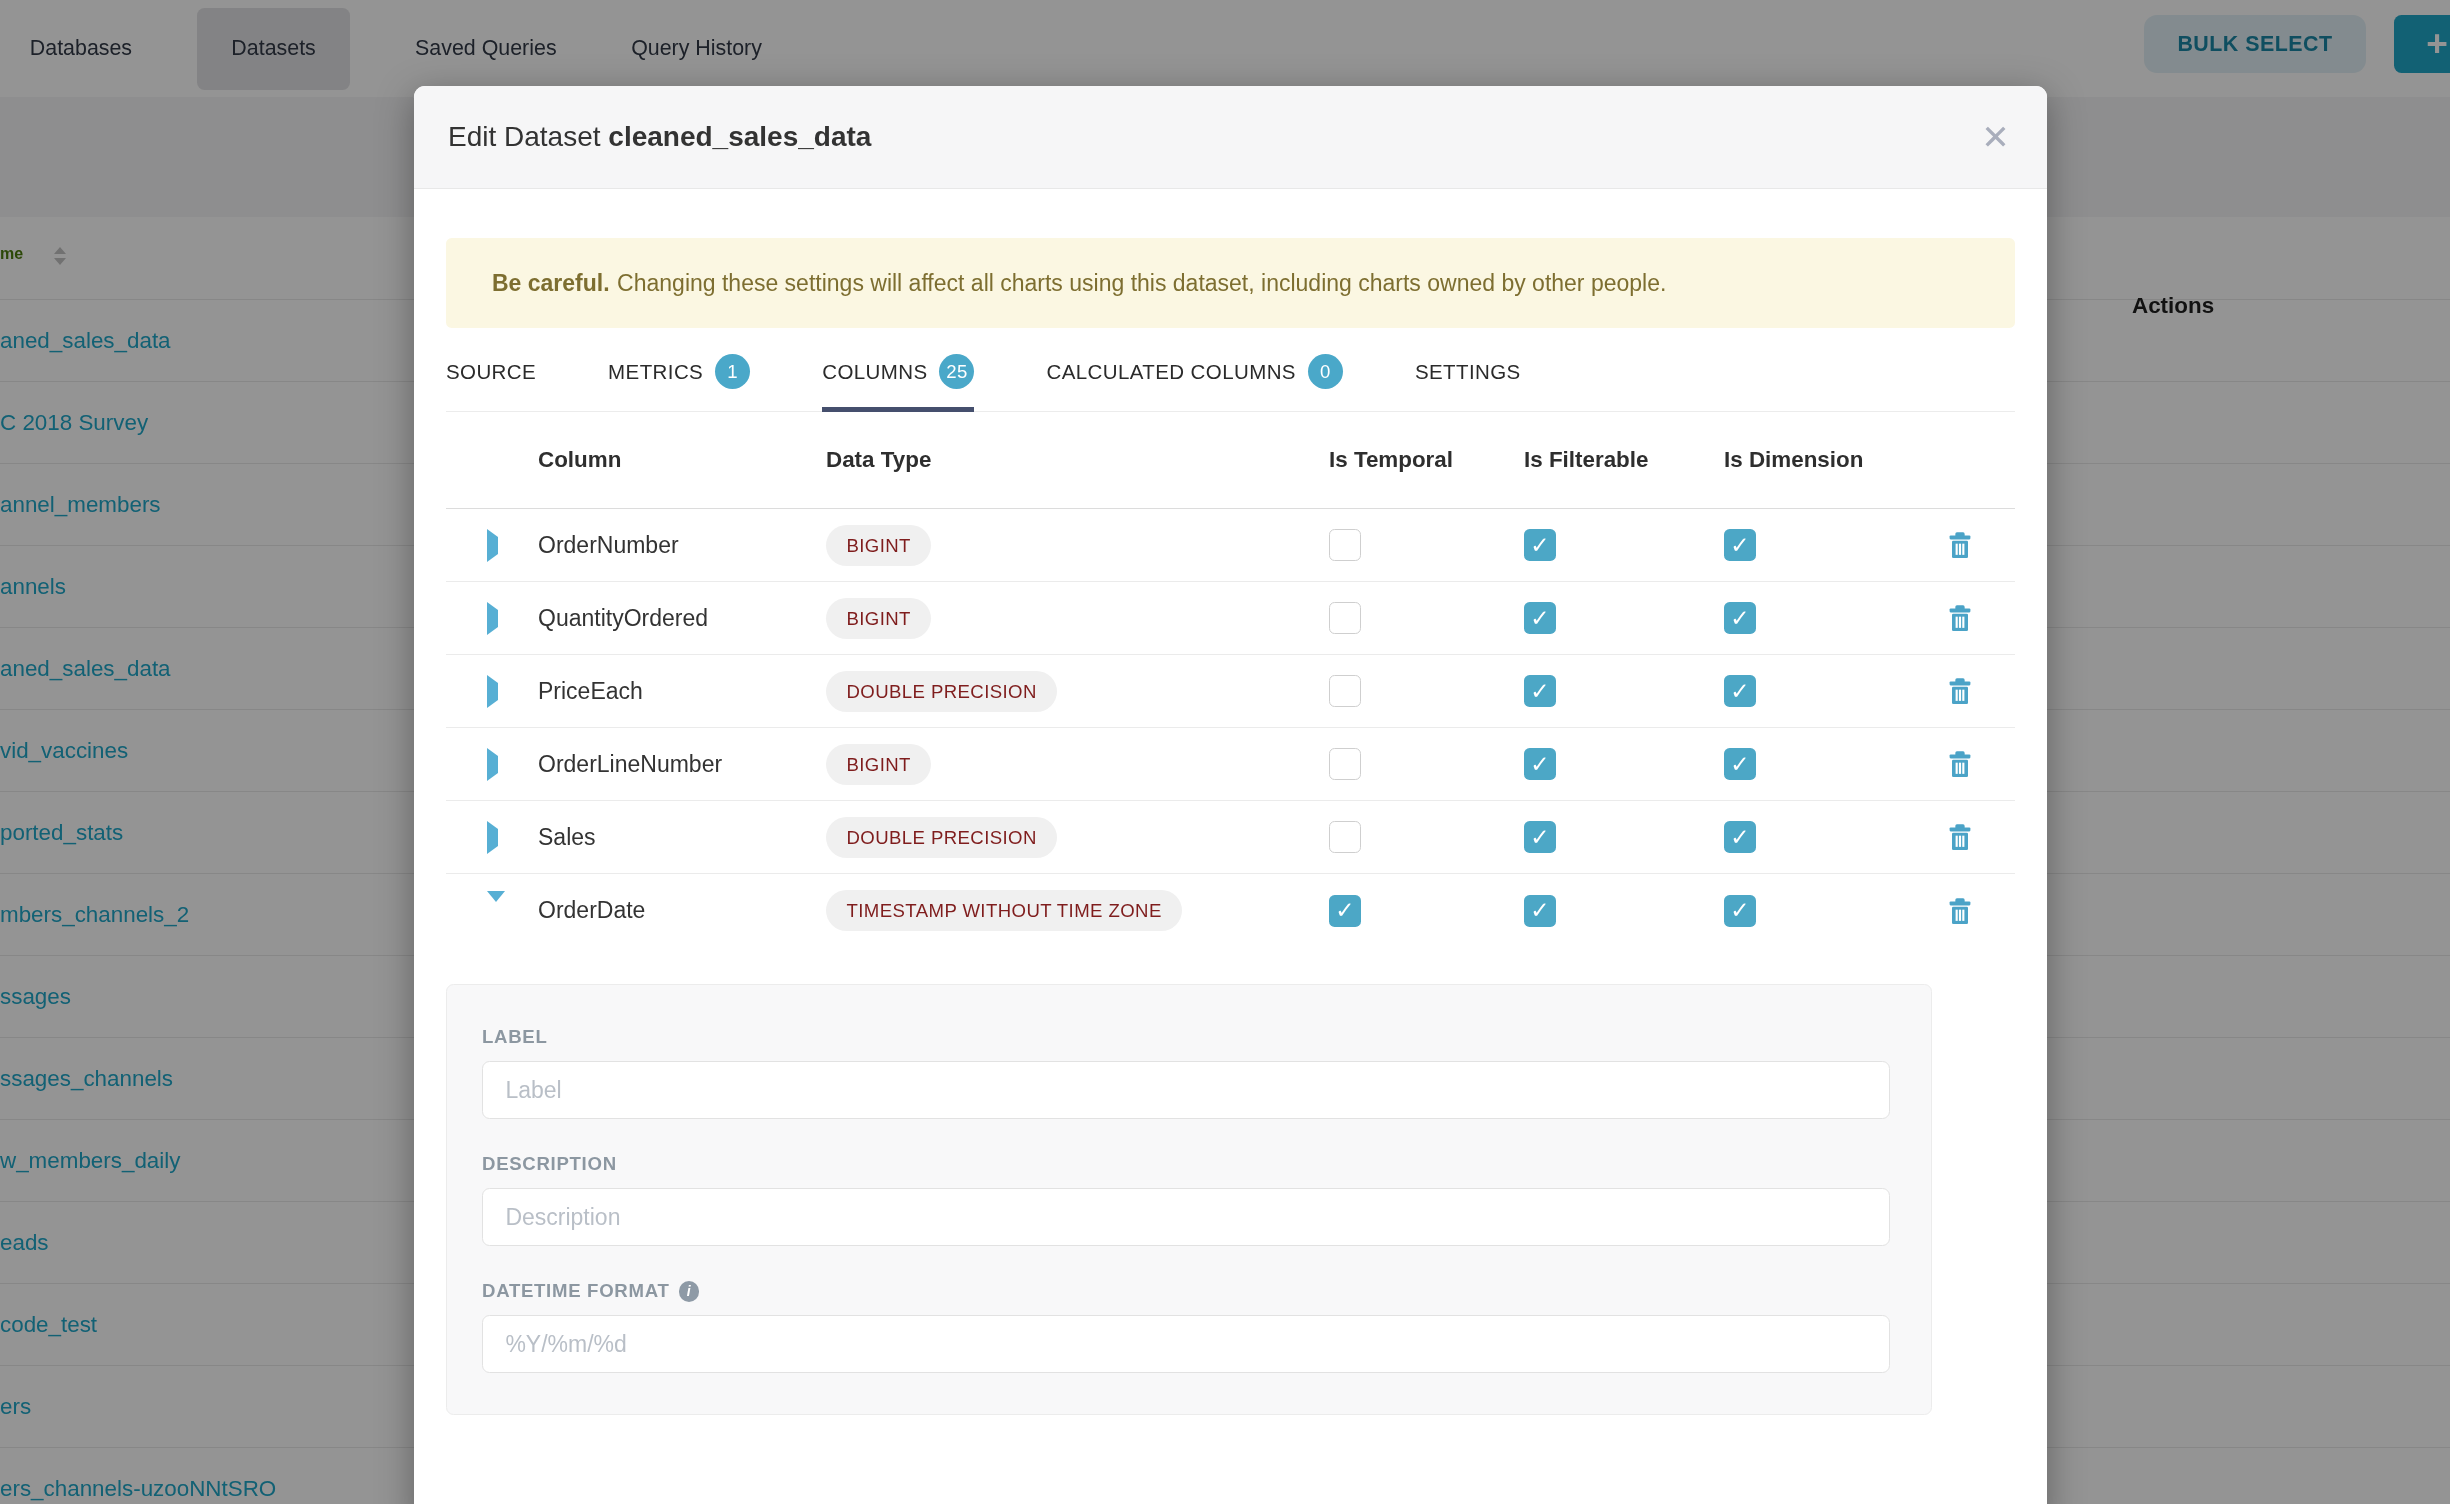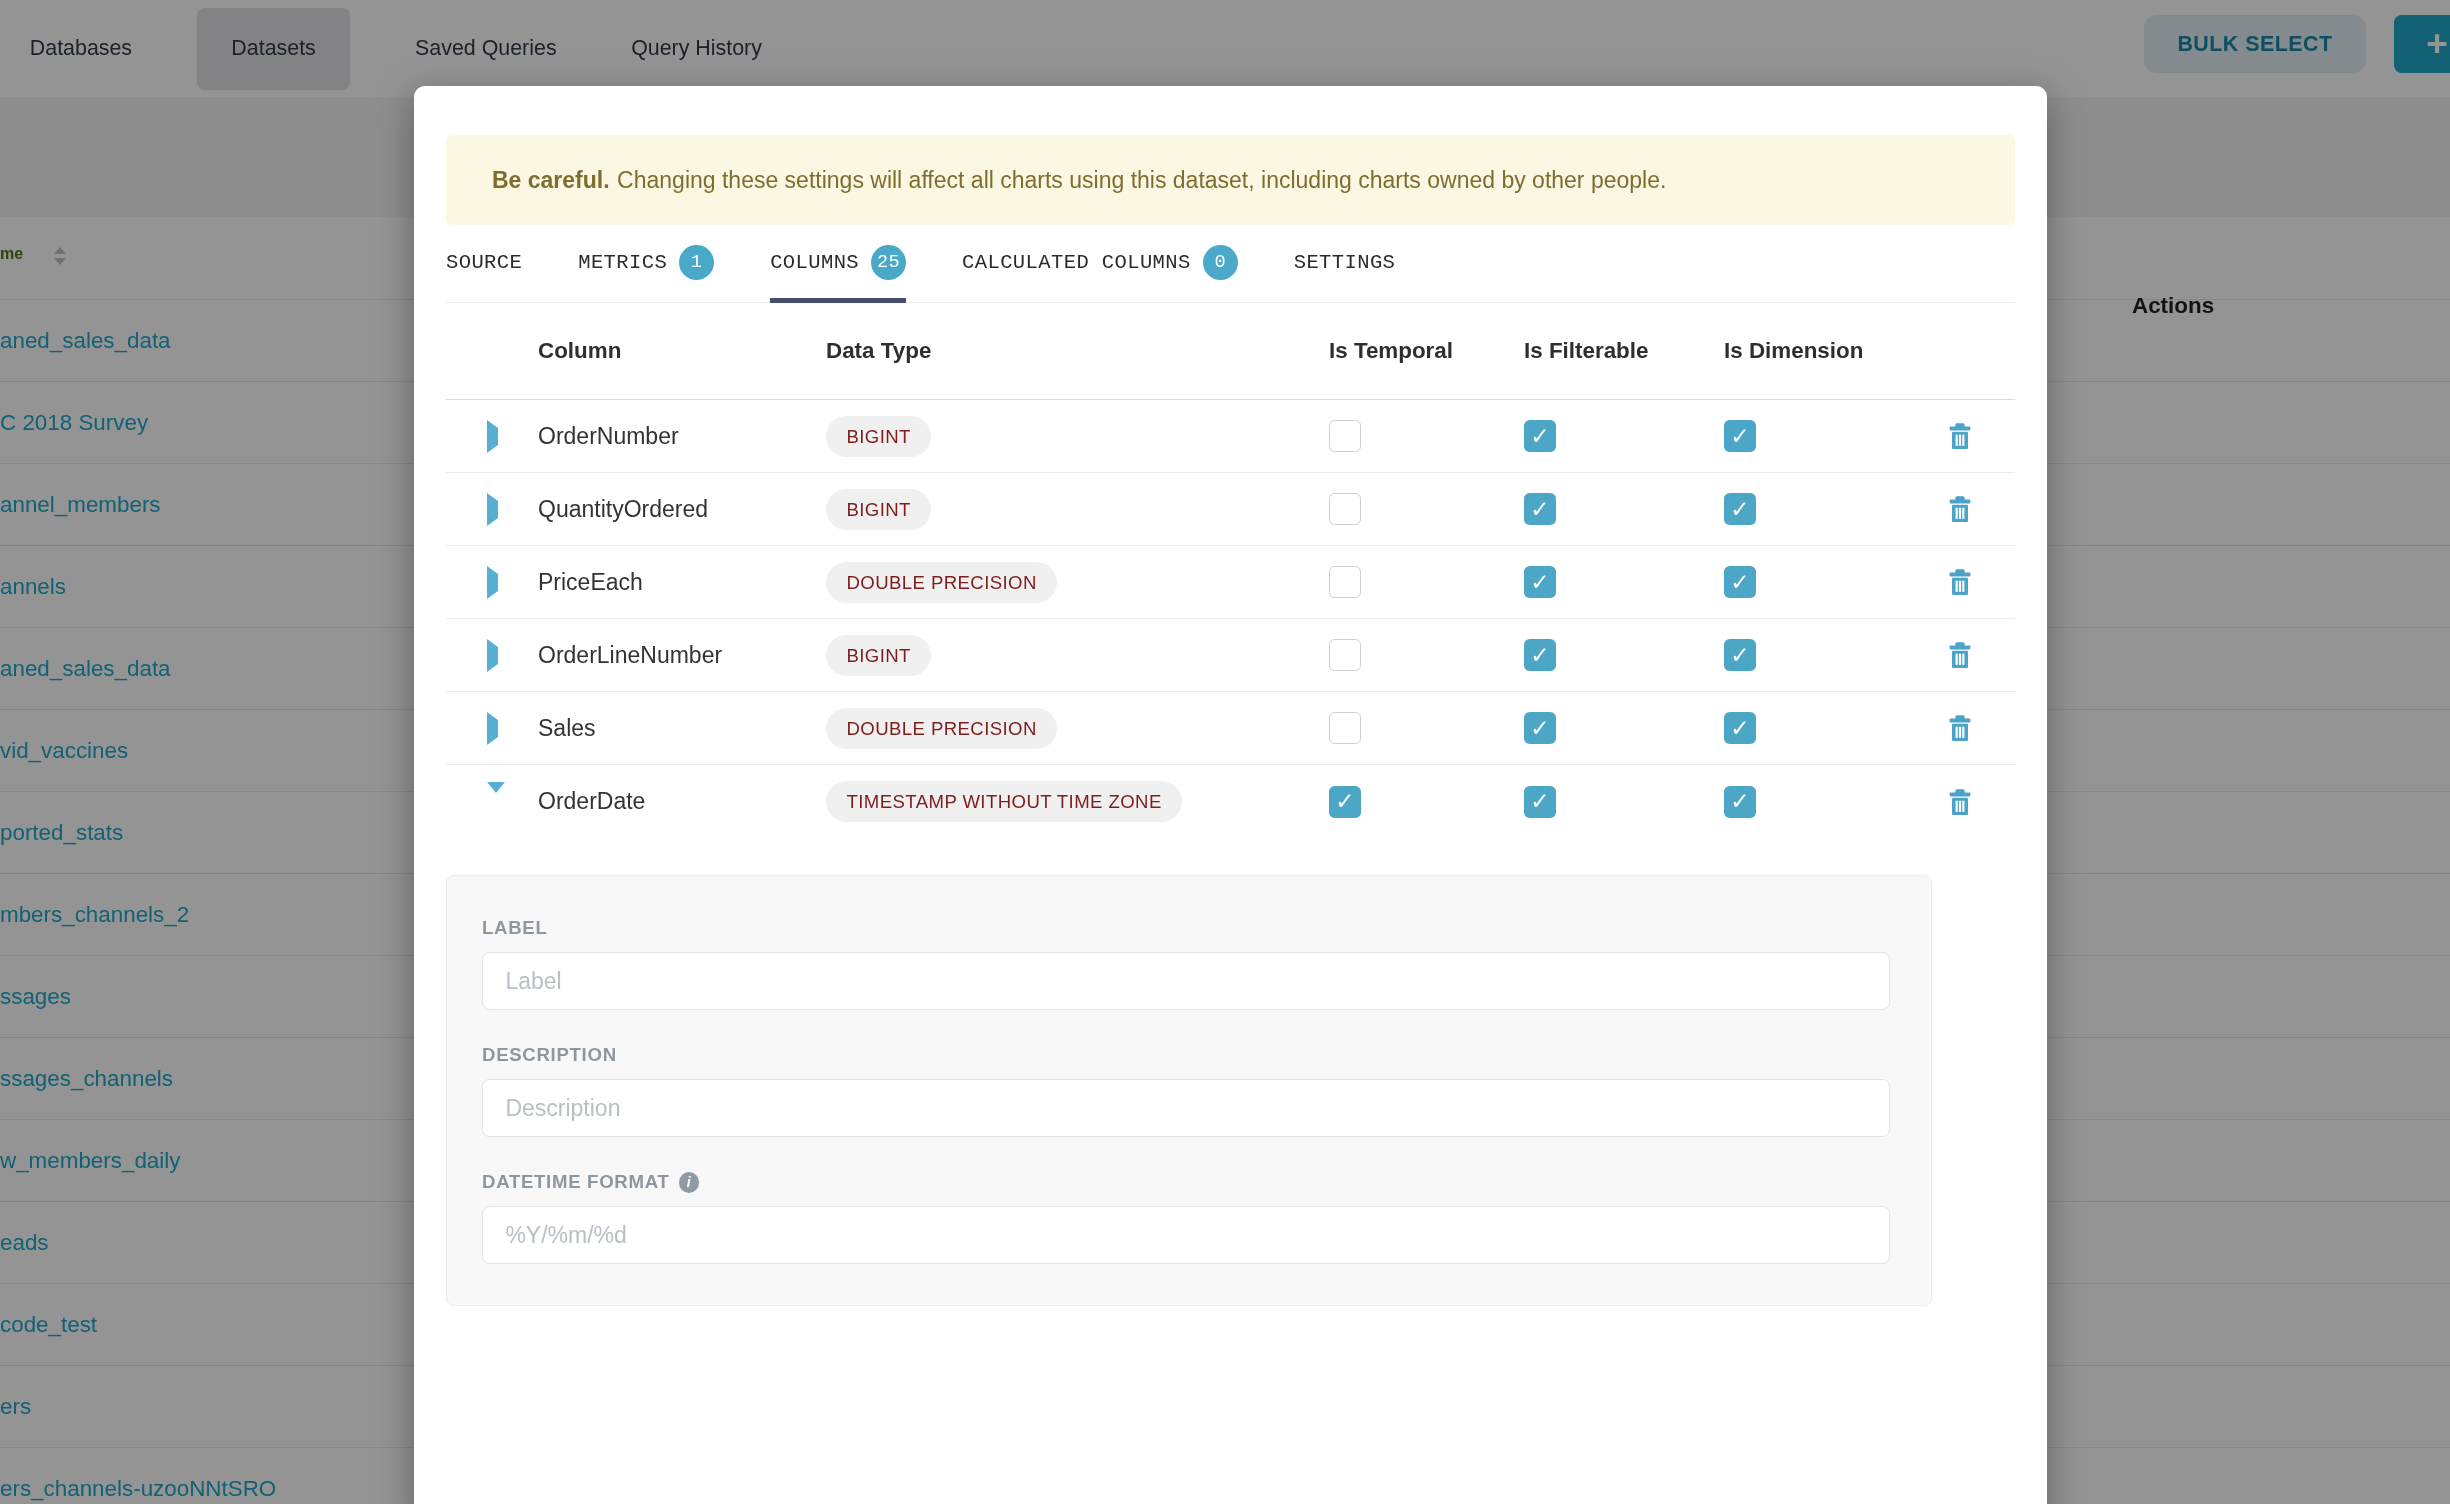--- a/index.html
+++ b/index.html
@@ -36,21 +36,21 @@
   .modal { position:absolute; left:414px; top:86px; width:1633px; height:1436px; background:#FFFFFF; border-radius:11.2px 11.2px 0 0; box-shadow:0 9.3px 37px rgba(0,0,0,0.35); }
   .modal-header { height:103px; background:#F6F6F7; border-bottom:0.9px solid #E8E8E8; border-radius:11.2px 11.2px 0 0; display:flex; align-items:center; padding:0 34px; position:relative; }
   .modal-title { font-size:28px; color:#333; }
   .modal-title b { font-weight:700; }
   .modal-close { position:absolute; right:28px; top:28px; width:47px; height:47px; border:none; background:transparent; color:#A9AEBC; font-size:34px; line-height:47px; text-align:center; }
   .modal-body { padding:0 32px; }
 
   .warn-banner { margin-top:49px; height:90px; background:#FBF7E2; border-radius:5.6px; display:flex; align-items:center; padding:0 46px; font-size:23px; color:#7D6E30; }
   .warn-banner b { font-weight:700; margin-right:7.5px; }
 
-  .tabs { display:flex; gap:56px; margin-top:20px; border-bottom:0.9px solid #ECECEC;font-family:Liberation Mono, monospace; }
+  .tabs { display:flex; gap:72px; margin-top:26px; border-bottom:0.9px solid #ECECEC; }
   .tab { display:flex; align-items:center; gap:12px; padding-bottom:22.4px; font-size:20.5px; color:#2B2B2B; letter-spacing:0.4px; position:relative; }
   .tab .badge { width:35px; height:35px; border-radius:50%; background:#4AA8C9; color:#fff; font-size:18.6px; display:flex; align-items:center; justify-content:center; }
   .tab.active::after { content:""; position:absolute; left:0; right:0; bottom:-0.9px; height:5.6px; background:#454F6D; }
 
   .grid { display:grid; grid-template-columns:92px 288px 503px 195px 200px 220px 72px; align-items:center; }
   .thead { height:97px; border-bottom:1.9px solid #DCDCDC; font-size:22.4px; font-weight:700; color:#2E2E2E; }
   .trow { height:73px; border-bottom:0.9px solid #EBEBEB; }
   .trow.last { border-bottom:none; }
   .caret-cell { padding-left:41px; }
   .caret-right { width:0; height:0; border-top:8.4px solid transparent; border-bottom:8.4px solid transparent; border-left:11.2px solid #57AFD4; }
@@ -142,20 +142,26 @@
       </div>
       <div class="bg-row">
         <a href="#">ers_channels-uzooNNtSRO</a>
       </div>
     </div>
 </div>
 
 <div class="overlay"></div>
 
 <div class="modal">
+  <div class="modal-header">
+    <div class="modal-title">
+      <span>Edit Dataset</span>&nbsp;<b>cleaned_sales_data</b>
+    </div>
+    <button class="modal-close">✕</button>
+  </div>
 
   <div class="modal-body">
     <div class="warn-banner">
       <b>Be careful.</b>
       <span>Changing these settings will affect all charts using this dataset, including charts owned by other people.</span>
     </div>
 
     <div class="tabs" id="modal-tabs">
         <div class="tab">
           <span>SOURCE</span>

